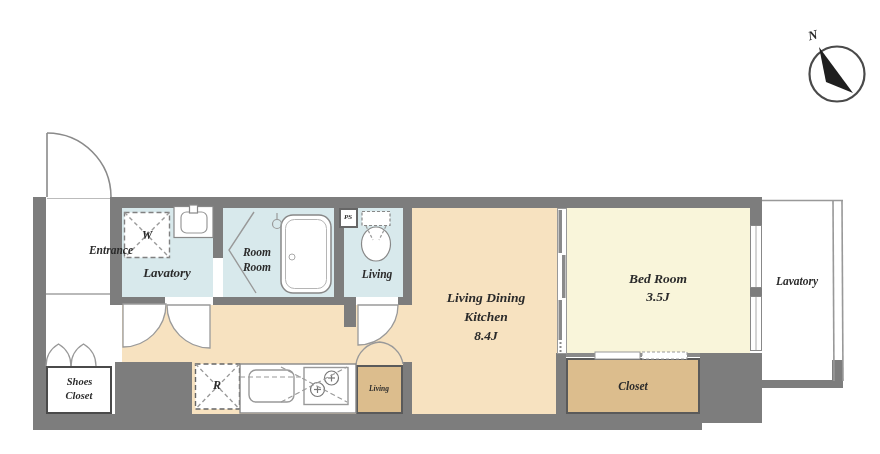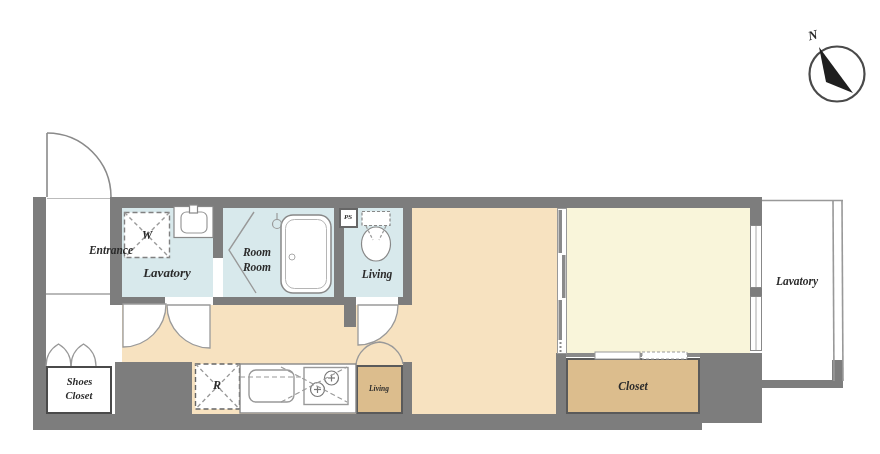--- a/index.html
+++ b/index.html
@@ -178,20 +178,29 @@
 
   <div class="lbl" style="left:79px;top:250px;font-size:11.5px;margin-left:32px;">Entrance</div>
   <div class="lbl" style="left:167px;top:273px;font-size:13px;">Lavatory</div>
   <div class="lbl" style="left:147px;top:235px;font-size:11.5px;font-weight:bold;">W</div>
   <div class="lbl" style="left:257px;top:260px;font-size:11.5px;">
     <span>Room</span>
     <span>Room</span>
   </div>
   <div class="lbl" style="left:377px;top:274px;font-size:11.5px;">Living</div>
   <div class="lbl" style="left:348px;top:218px;font-size:7px;">PS</div>
+  <div class="lbl" style="left:486px;top:317px;font-size:13.5px;line-height:1.4;">
+    <span>Living Dining</span>
+    <span>Kitchen</span>
+    <span>8.4J</span>
+  </div>
+  <div class="lbl" style="left:658px;top:288px;font-size:13.5px;line-height:1.35;">
+    <span>Bed Room</span>
+    <span>3.5J</span>
+  </div>
   <div class="lbl" style="left:797px;top:281px;font-size:11.5px;">Lavatory</div>
   <div class="lbl" style="left:633px;top:386px;font-size:11.5px;">Closet</div>
   <div class="lbl" style="left:379px;top:389px;font-size:7.5px;">Living</div>
   <div class="lbl" style="left:79px;top:389px;font-size:10.5px;line-height:1.3;text-align:right;">
     <span>Shoes</span>
     <span>Closet</span>
   </div>
   <div class="lbl" style="left:217px;top:386px;font-size:12px;font-weight:bold;">R</div>
 
 </div>

